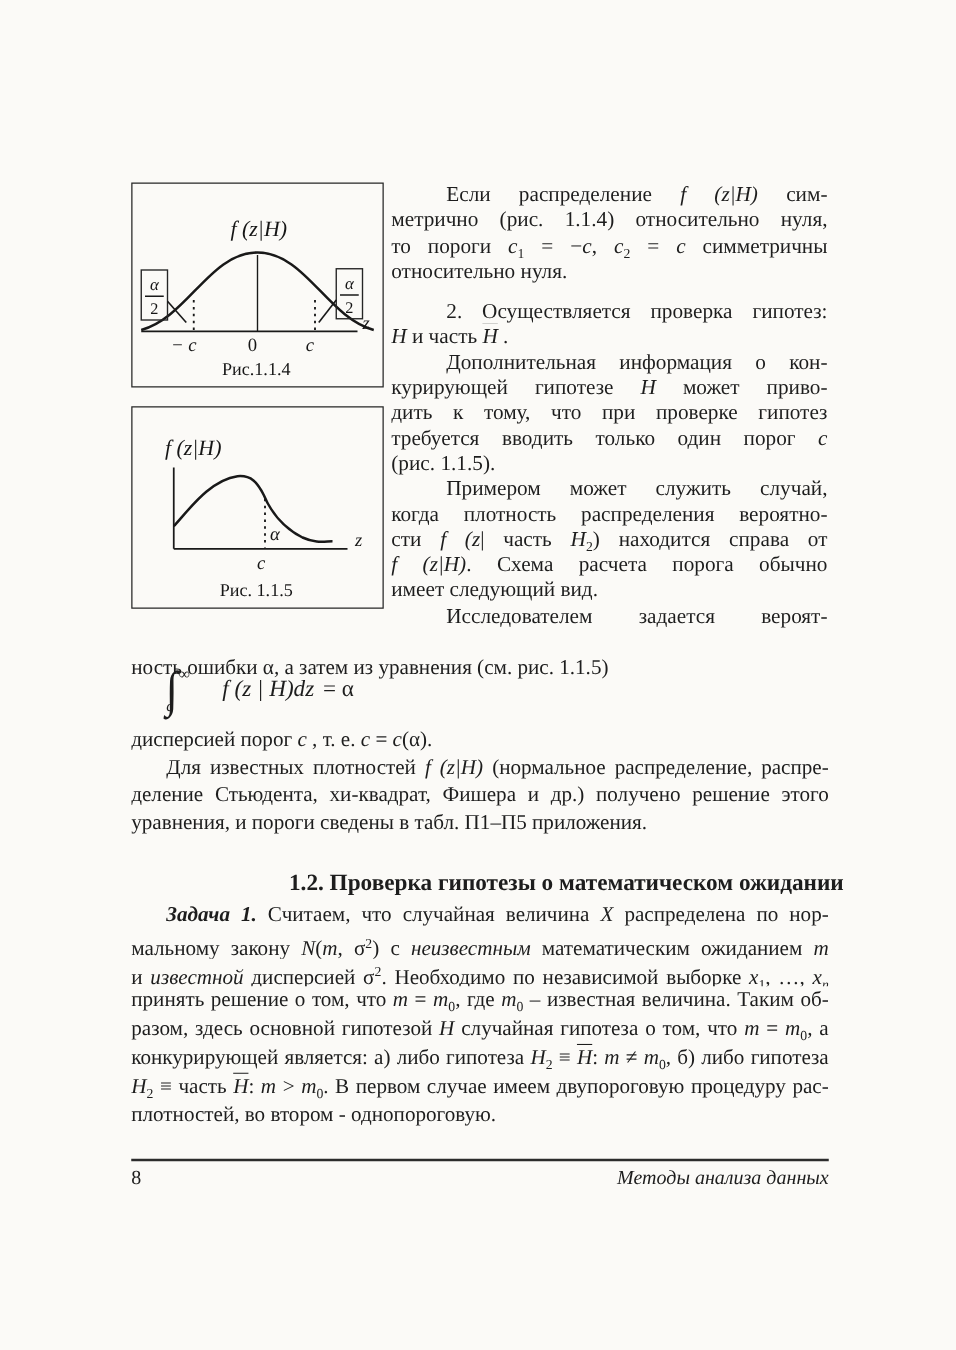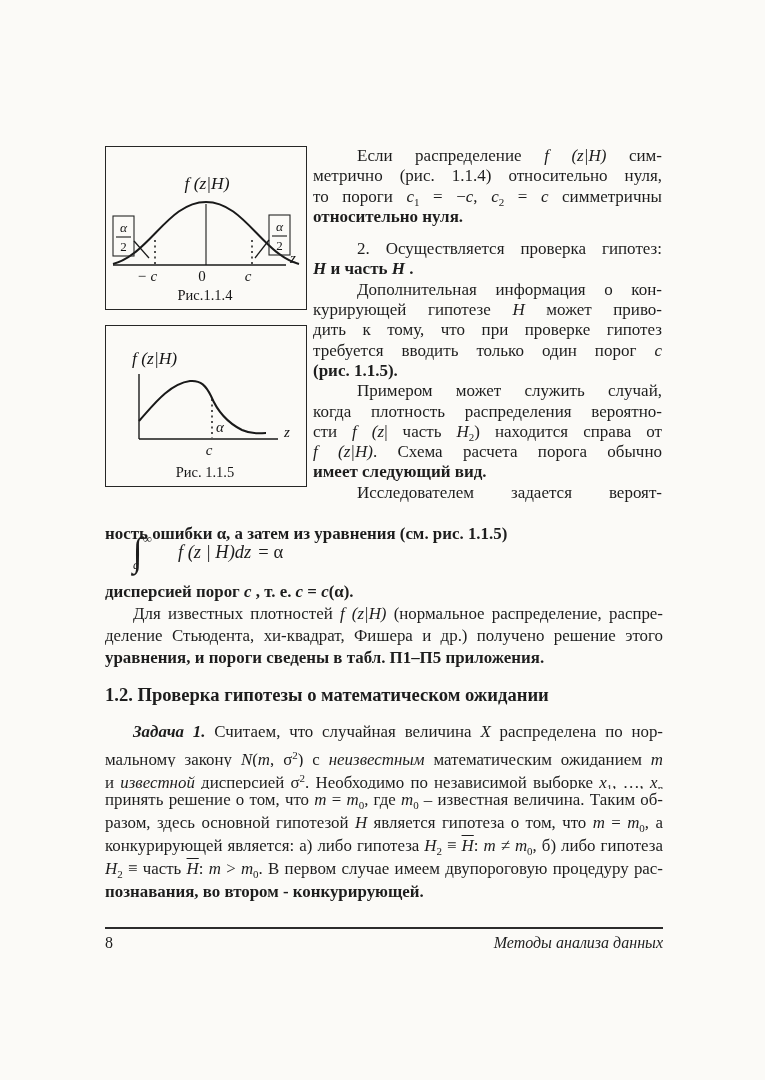--- a/index.html
+++ b/index.html
@@ -5,35 +5,35 @@
   html,body{margin:0;padding:0;background:#ffffff;}
   .page{position:relative;width:765px;height:1080px;background:#fbfaf7;overflow:hidden;
         font-family:"Liberation Serif","DejaVu Serif",serif;color:#1d1d1d;}
   
   .tline{text-align:justify;text-align-last:justify;overflow:hidden;white-space:nowrap;}
   .rc .tline{height:20.3px;line-height:20.3px;font-size:17px;white-space:normal;}
   .fw .tline{height:22px;line-height:22px;font-size:16.9px;white-space:normal;}
   .task .tline{height:22.8px;line-height:22.8px;}
   .rc .ind{text-indent:44px;}
   .fw .ind{text-indent:28px;}
-  .nj{text-align-last:left !important;font-weight:bold;}
+  .nj{text-align-last:left !important;}
   .gap{height:12px !important;}
   
   .i{font-style:italic;}
   .bi{font-style:italic;font-weight:700;}
   .sb{font-size:11px;vertical-align:-4px;}
   .isb{font-style:italic;font-size:11px;vertical-align:-4px;}
   .sp{font-size:11px;vertical-align:6px;}
   .iov{font-style:italic;text-decoration:overline;}
   
   .rc{position:absolute;left:313px;top:146px;width:349px;}
   .flow1{position:absolute;left:105px;top:499px;width:558px;margin-top:24px;}
   .flow2{position:absolute;left:105px;top:581px;width:558px;}
   .task{position:absolute;left:105px;top:721px;width:558px;}
-  .heading{position:absolute;left:105px;top:684px;width:558px;margin:0;text-align:left;
+  .heading{position:absolute;left:105px;top:684px;width:558px;margin:12px;text-align:right;
            font-size:18.6px;font-weight:700;}
   .formula{position:absolute;left:132px;top:530px;display:flex;align-items:center;font-size:18.5px;}
   .int{font-size:40px;line-height:44px;transform:scaleX(.88);}
   .lims{display:inline-flex;flex-direction:column;justify-content:space-between;height:44px;
         font-size:12.5px;}
   .limt{margin-top:2px;}
   .limb{font-style:italic;margin-left:-10px;margin-bottom:1px;}
   .fbody{font-style:italic;margin-left:26px;}
   .frhs{margin-left:7px;}
   .footer{position:absolute;left:105px;top:927px;width:558px;border-top:2.5px solid #2c2c2c;
@@ -149,24 +149,24 @@
       <div class="tline nj"><span>уравнения, и пороги сведены в табл. П1–П5 приложения.</span></div>
     </div>
 
   <h2 class="heading">1.2. Проверка гипотезы о математическом ожидании</h2>
 
   <div class="fw task">
       <div class="tline ind"><span class="bi">Задача 1.</span><span> Считаем, что случайная величина </span><span class="i">X</span><span> распределена по нор-</span></div>
       <div class="tline"><span>мальному закону </span><span class="i">N</span><span>(</span><span class="i">m</span><span>, σ</span><span class="sp">2</span><span>) с </span><span class="i">неизвестным</span><span> математическим ожиданием </span><span class="i">m</span></div>
       <div class="tline"><span>и </span><span class="i">известной</span><span> дисперсией σ</span><span class="sp">2</span><span>. Необходимо по независимой выборке </span><span class="i">x</span><span class="sb">1</span><span>, …, </span><span class="i">x</span><span class="isb">n</span></div>
       <div class="tline"><span>принять решение о том, что </span><span class="i">m</span><span> = </span><span class="i">m</span><span class="sb">0</span><span>, где </span><span class="i">m</span><span class="sb">0</span><span> – известная величина. Таким об-</span></div>
-      <div class="tline"><span>разом, здесь основной гипотезой </span><span class="i">H</span><span> является гипотеза о том, что </span><span class="i">m</span><span> = </span><span class="i">m</span><span class="sb">0</span><span>, а</span></div>
+      <div class="tline"><span>разом, здесь основной гипотезой </span><span class="i">H</span><span> случайная гипотеза о том, что </span><span class="i">m</span><span> = </span><span class="i">m</span><span class="sb">0</span><span>, а</span></div>
       <div class="tline"><span>конкурирующей является: а) либо гипотеза </span><span class="i">H</span><span class="sb">2</span><span> ≡ </span><span class="iov">H</span><span>: </span><span class="i">m</span><span> ≠ </span><span class="i">m</span><span class="sb">0</span><span>, б) либо гипотеза</span></div>
       <div class="tline"><span class="i">H</span><span class="sb">2</span><span> ≡ часть </span><span class="iov">H</span><span>: </span><span class="i">m</span><span> &gt; </span><span class="i">m</span><span class="sb">0</span><span>. В первом случае имеем двупороговую процедуру рас-</span></div>
-      <div class="tline nj"><span>познавания, во втором - конкурирующей.</span></div>
+      <div class="tline nj"><span>плотностей, во втором - однопороговую.</span></div>
     </div>
 
   <div class="footer">
     <span>8</span>
     <span class="running">Методы анализа данных</span>
   </div>
 
 </div>
 
 </body></html>

